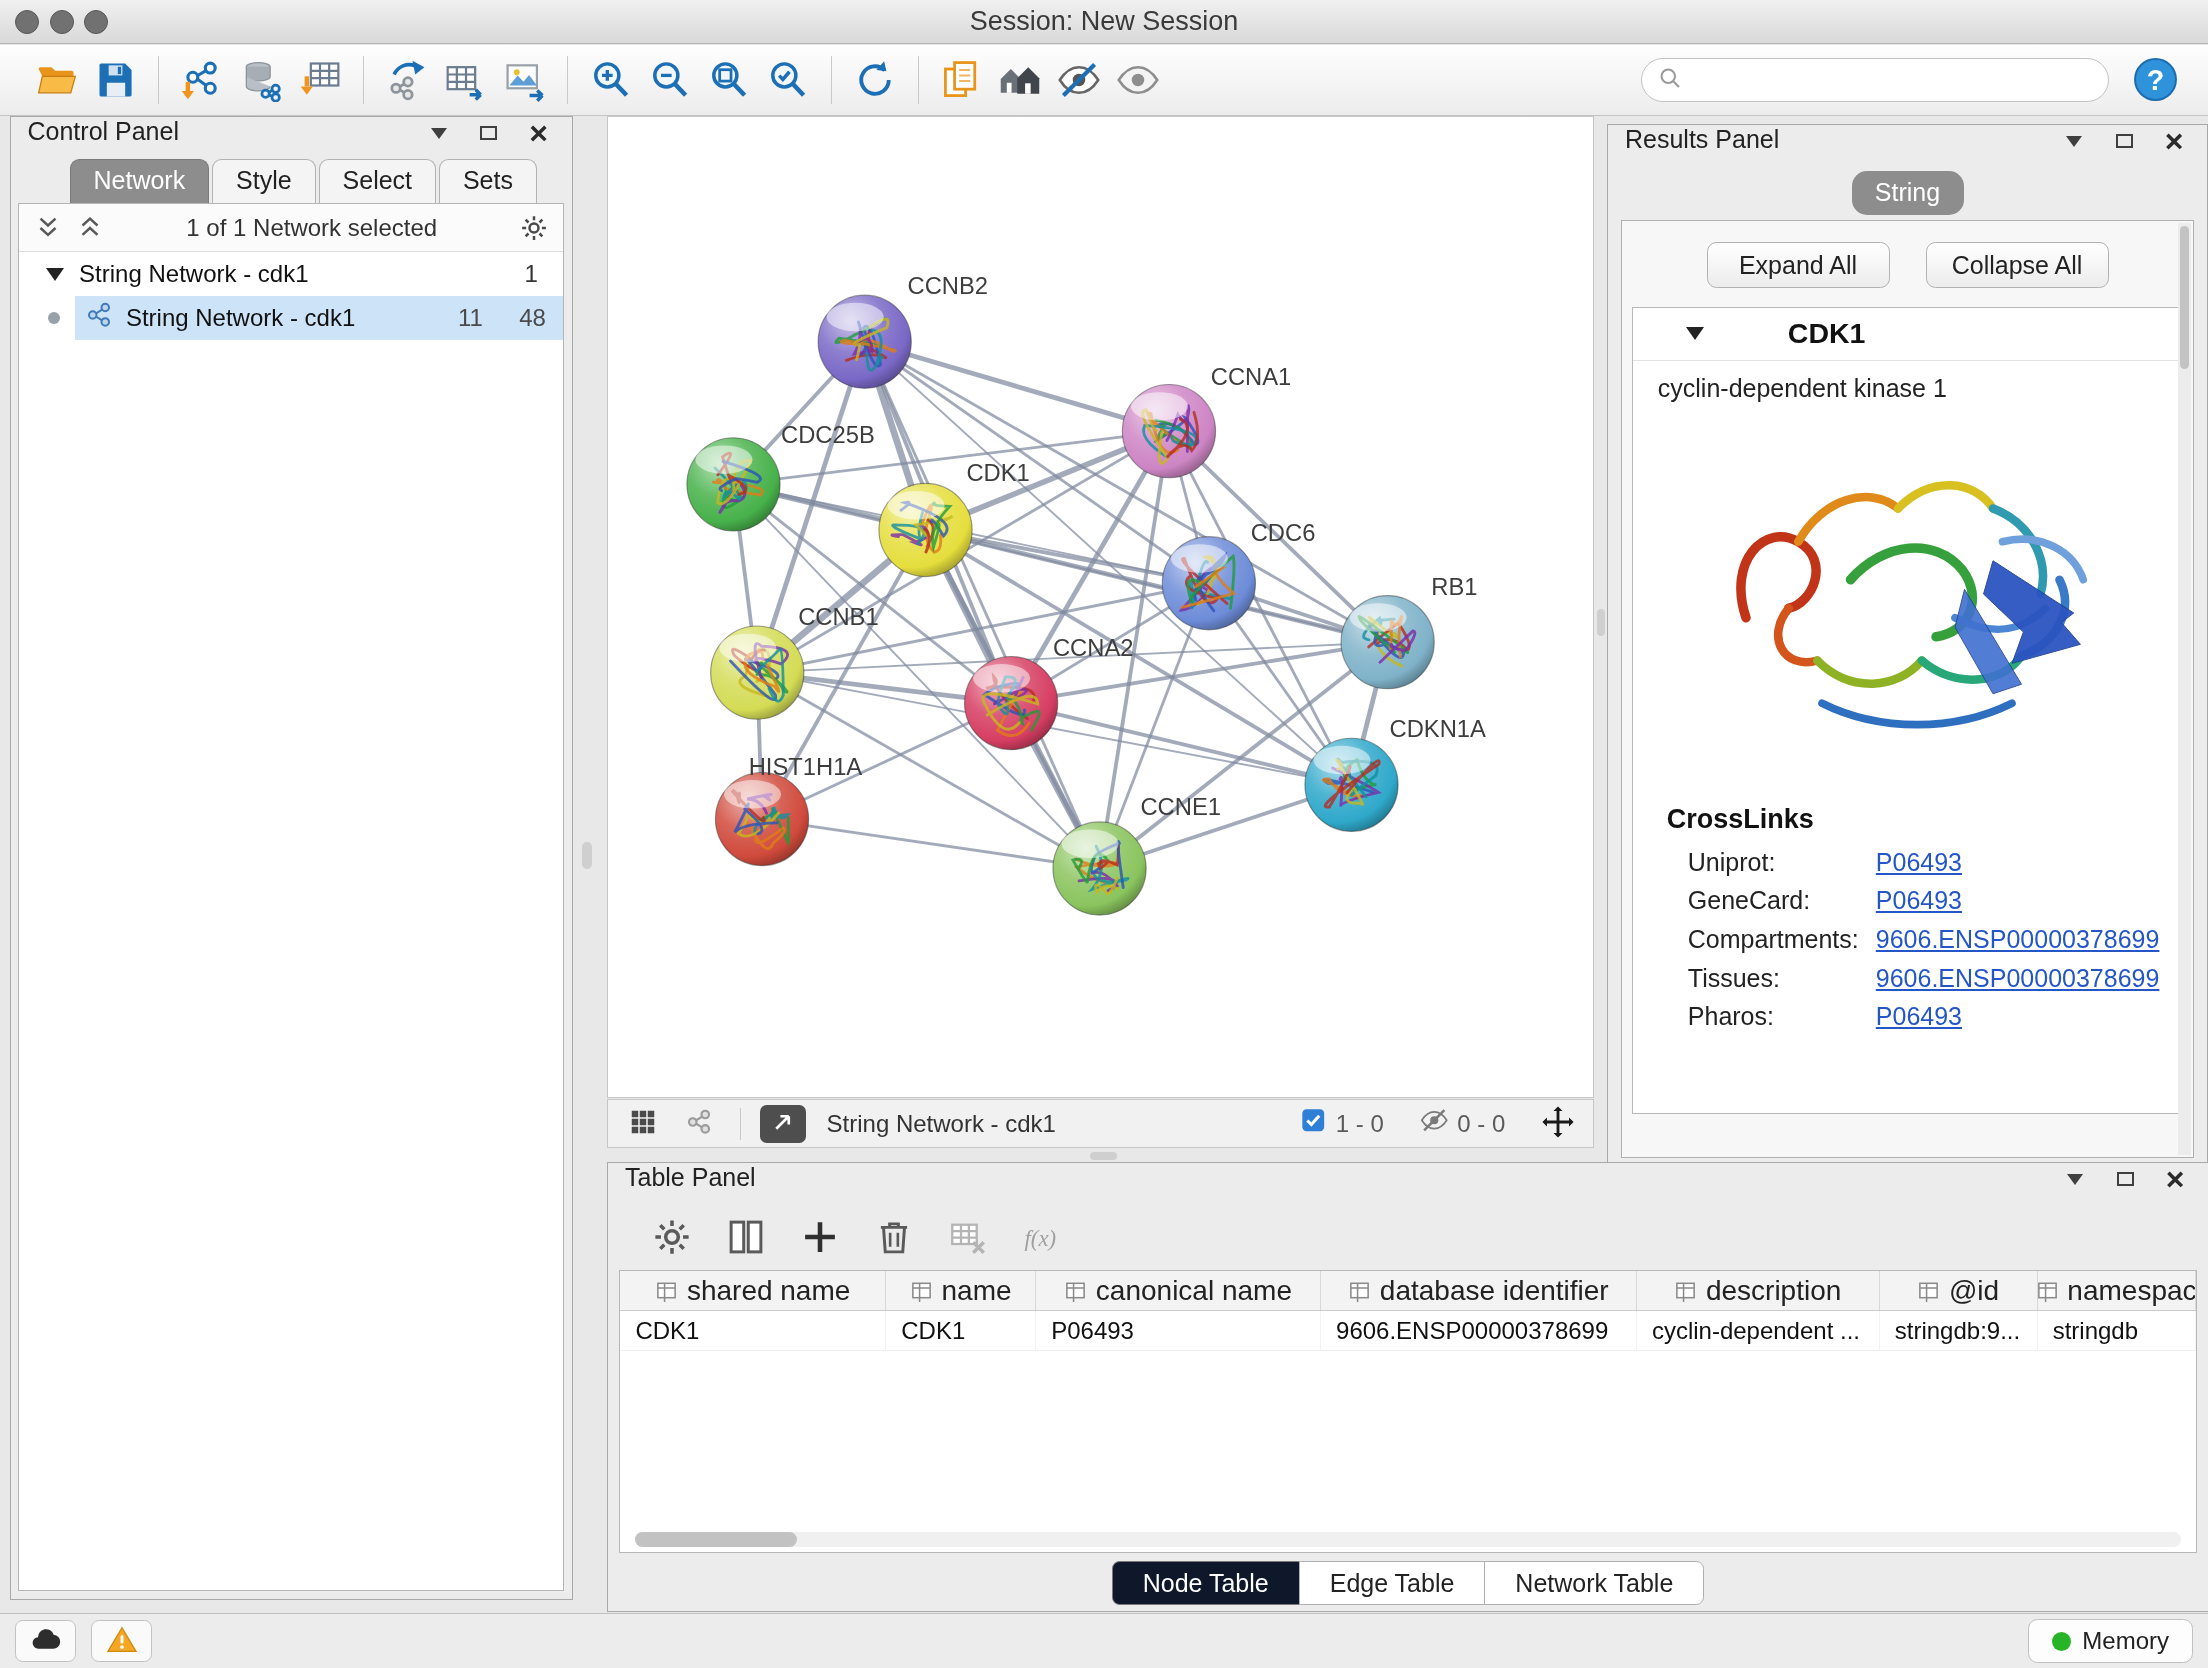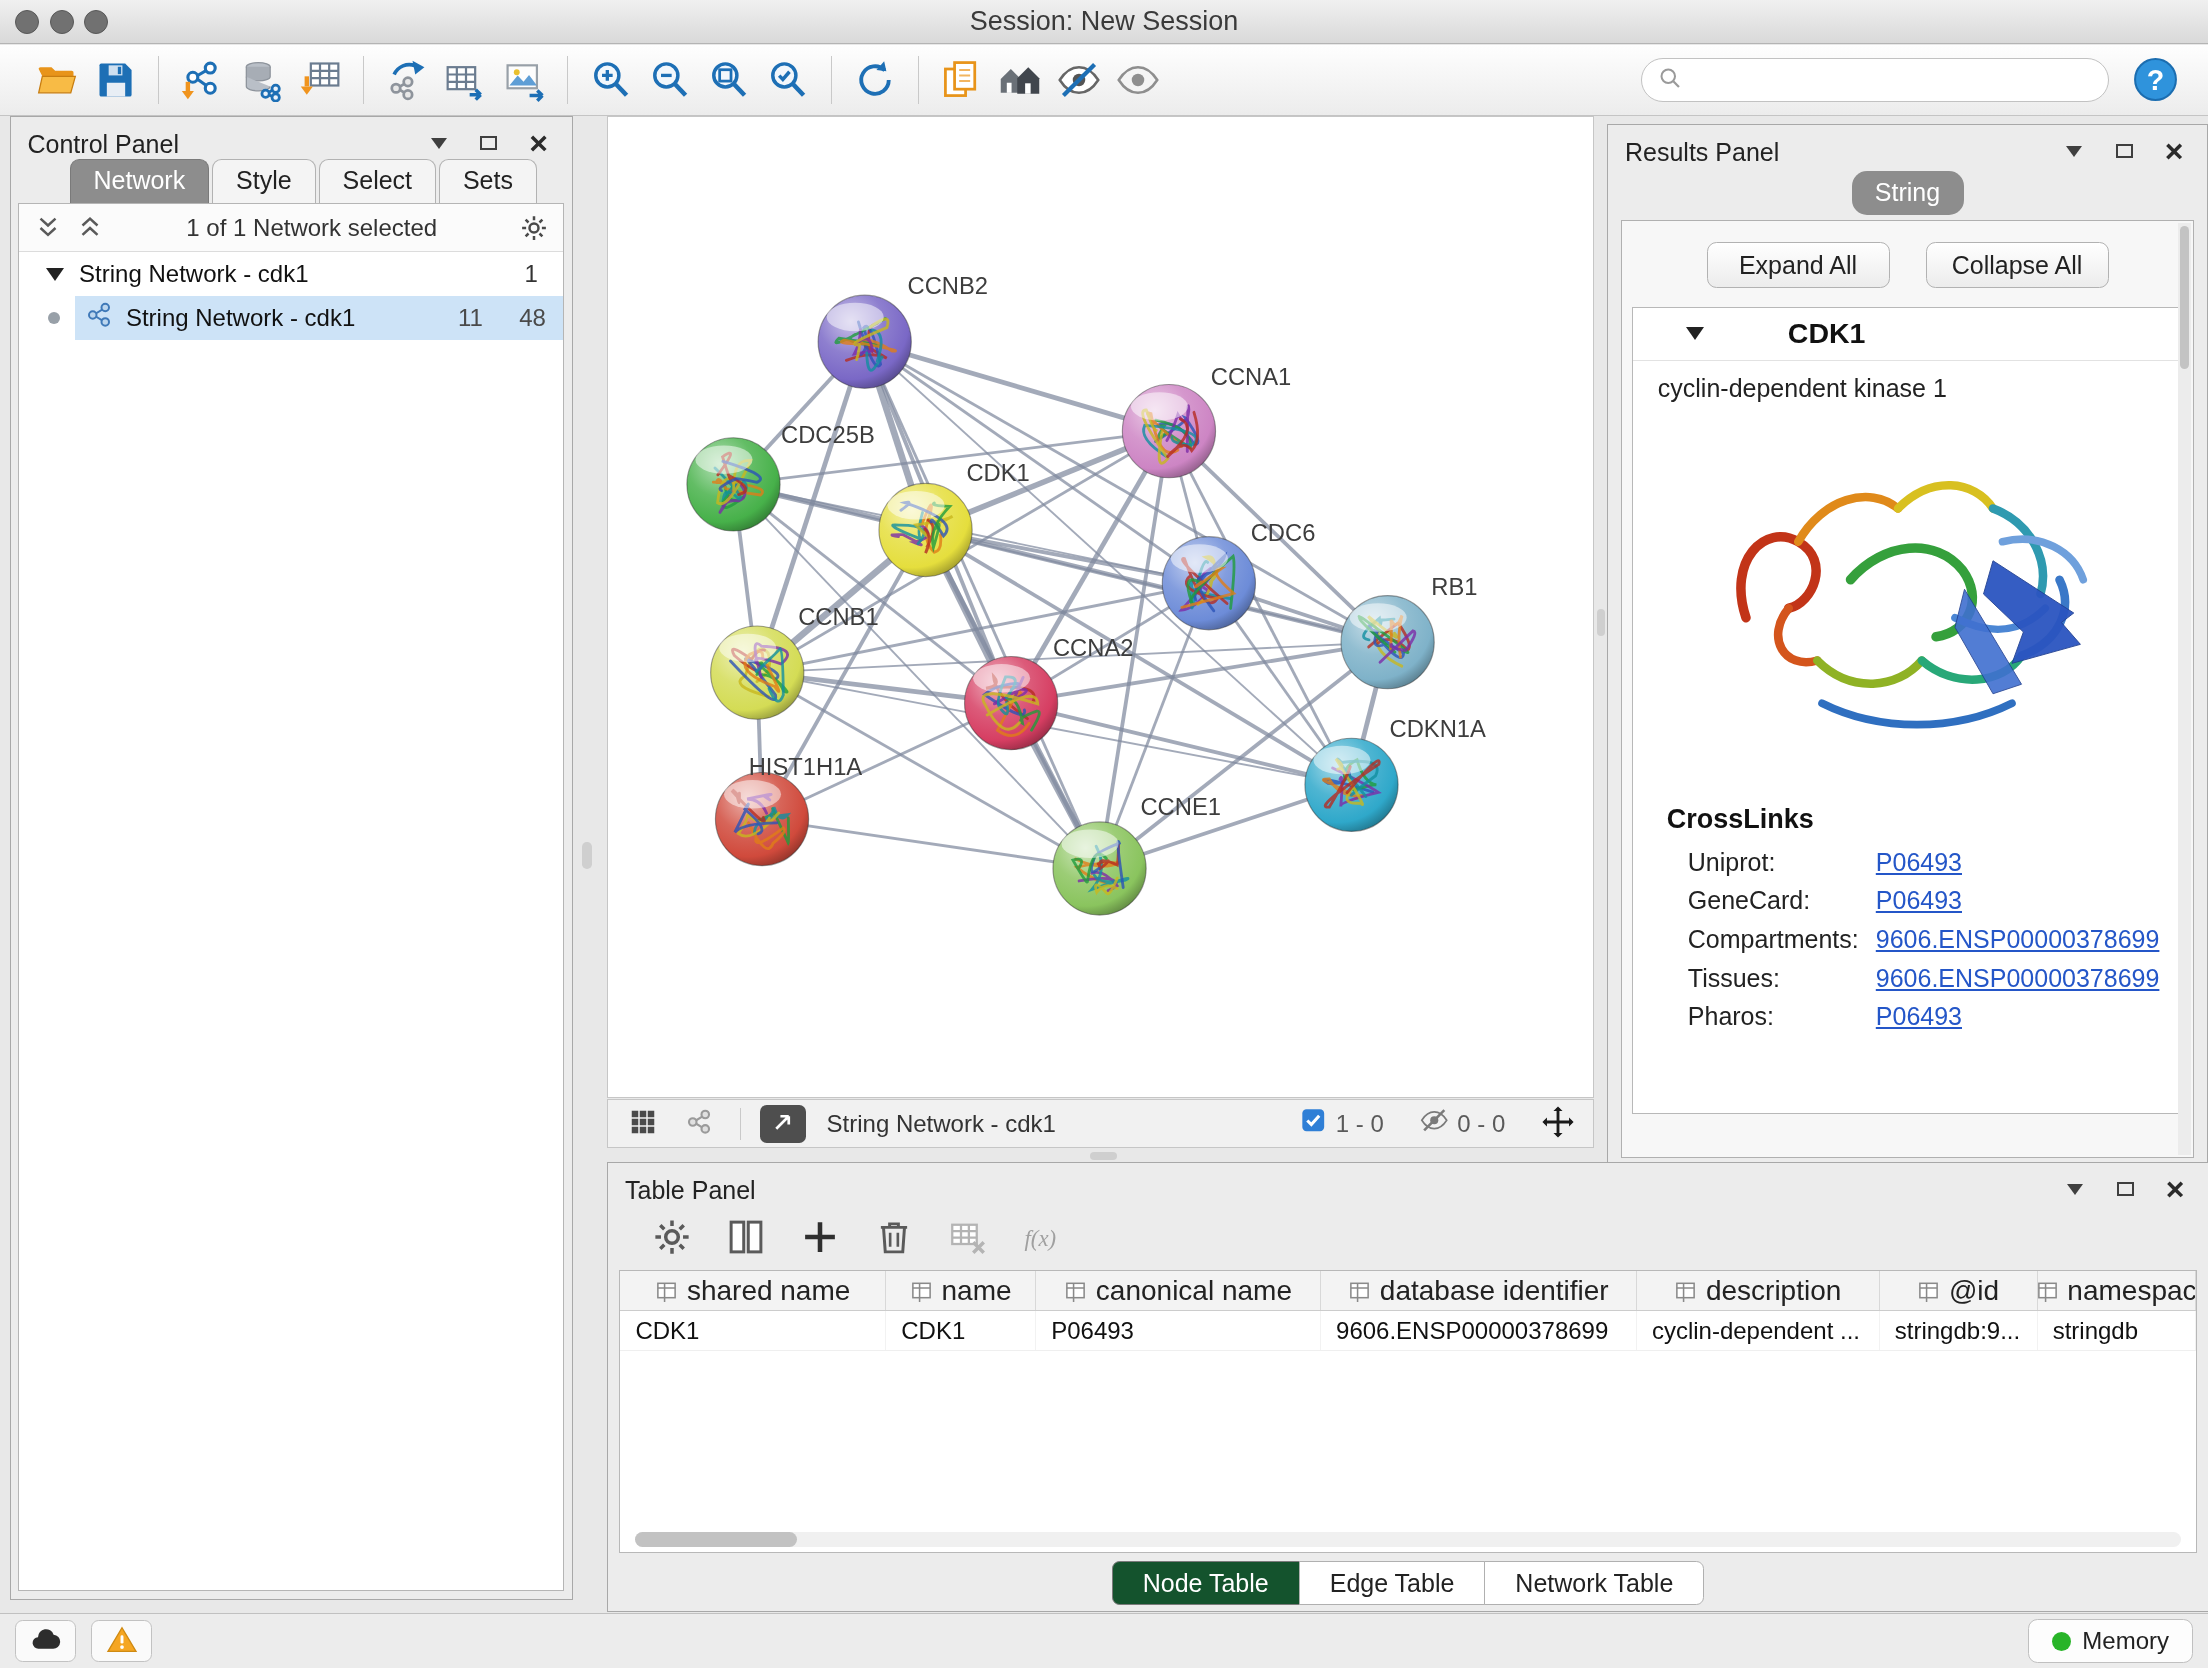--- a/index.html
+++ b/index.html
@@ -25,21 +25,21 @@
   .tsep { width:1px; height:48px; background:#c9c9c9; margin:0 13.3px; }
   .search-wrap { margin-left:auto; width:468px; height:44px; border:1.9px solid #c2c2c2; border-radius:22px;
     background:#fff; display:flex; align-items:center; padding:0 15px; gap:9.5px; }
   .search-wrap svg { width:27px; height:27px; }
   .search-input { border:none; outline:none; flex:1; font-size:24px; font-family:inherit; background:transparent; }
   .help-btn { width:51px; height:51px; margin-left:21px; }
   .help-btn svg { width:49px; height:49px; }
 
   
   .panel { position:absolute; background:#ececec; border:1px solid #a8a8a8; }
-  .phead { height:42px; display:flex; align-items:flex-end; padding:0 17px; gap:18px; }
+  .phead { height:42px; display:flex; align-items:flex-start; padding:0 17px; gap:18px; }
   .phtitle { font-size:25px; color:#222; }
   .sp { flex:1; }
   .ph-icon { width:32px; height:32px; display:flex; align-items:center; justify-content:center; }
   .tri { width:0; height:0; border-left:8.6px solid transparent; border-right:8.6px solid transparent; border-top:11.4px solid #3f3f3f; display:inline-block; }
   .sq { width:17px; height:14.3px; border:2.9px solid #3f3f3f; display:inline-block; }
   .xx { font-size:32px; font-weight:bold; color:#2b2b2b; line-height:1; }
 
   
   .control-panel { left:9.5px; top:116px; width:563px; height:1484px; }
   .cp-tabs { position:absolute; top:42px; left:0; right:0; height:44px; display:flex; align-items:flex-end; padding-left:59px; }
@@ -112,21 +112,21 @@
   .tp-row { display:flex; height:40px; border-bottom:1px solid #efefef; }
   .td { font-size:24px; color:#111; padding-left:15px; display:flex; align-items:center;
     border-right:1px solid #f2f2f2; overflow:hidden; white-space:nowrap; }
   .hscroll { position:absolute; bottom:4.8px; left:15px; right:15px; height:15px; background:#f0f0f0; border-radius:7.6px; }
   .hthumb { width:162px; height:15px; background:#c2c2c2; border-radius:7.6px; }
   .tp-tabs { position:absolute; bottom:5.7px; left:0; right:0; display:flex; justify-content:center; }
   .btab { height:44px; padding:0 30px; font-size:25px; display:flex; align-items:center; background:#fff;
     border:1px solid #b0b0b0; color:#222; margin-left:-1px; }
   .btab:first-child { border-radius:7.6px 0 0 7.6px; margin-left:0; }
   .btab:last-child { border-radius:0 7.6px 7.6px 0; }
-  .btab.sel { background:#14532d; color:#fff; border-color:#7a7a7a; }
+  .btab.sel { background:#0f172a; color:#fff; border-color:#7a7a7a; }
 
   
   .statusbar { position:absolute; top:1613px; left:0; right:0; height:55px; background:#ececec;
     border-top:1px solid #c0c0c0; display:flex; align-items:center; padding:0 15px; gap:15px; }
   .sb-btn { width:61px; height:42px; background:#fafafa; border:1px solid #c2c2c2; border-radius:7.6px;
     display:flex; align-items:center; justify-content:center; }
   .sb-btn svg { width:32px; height:32px; }
   .memory { margin-left:auto; display:flex; align-items:center; gap:11.4px; height:44px; padding:0 23px;
     background:#fdfdfd; border:1px solid #c0c0c0; border-radius:9.5px; font-size:24px; color:#222; }
   .memdot { width:19px; height:19px; border-radius:50%; background:#28b428; display:inline-block; }

